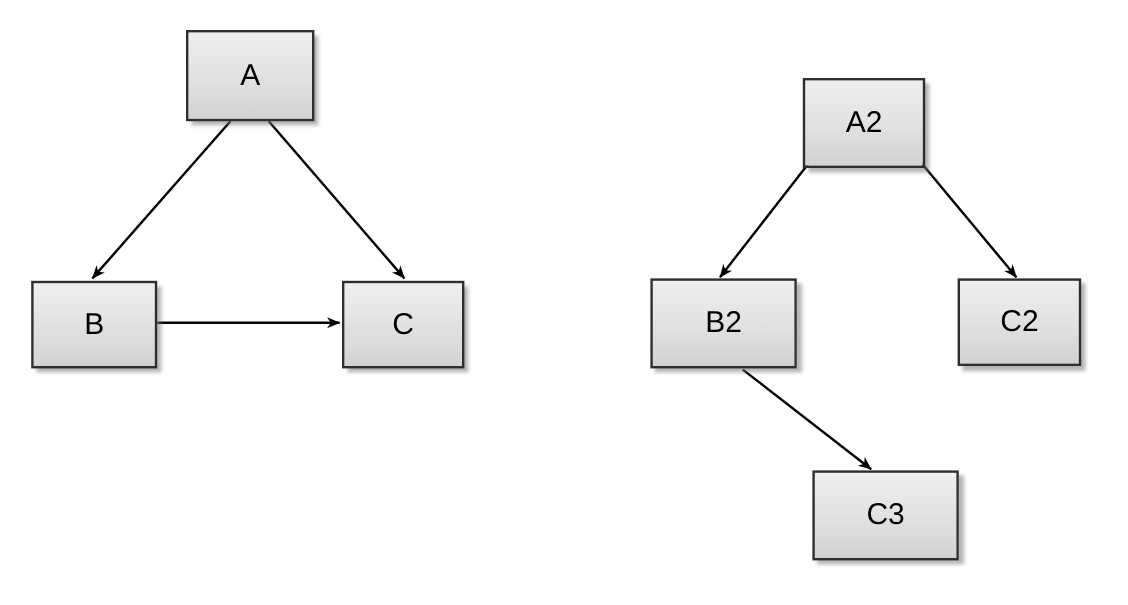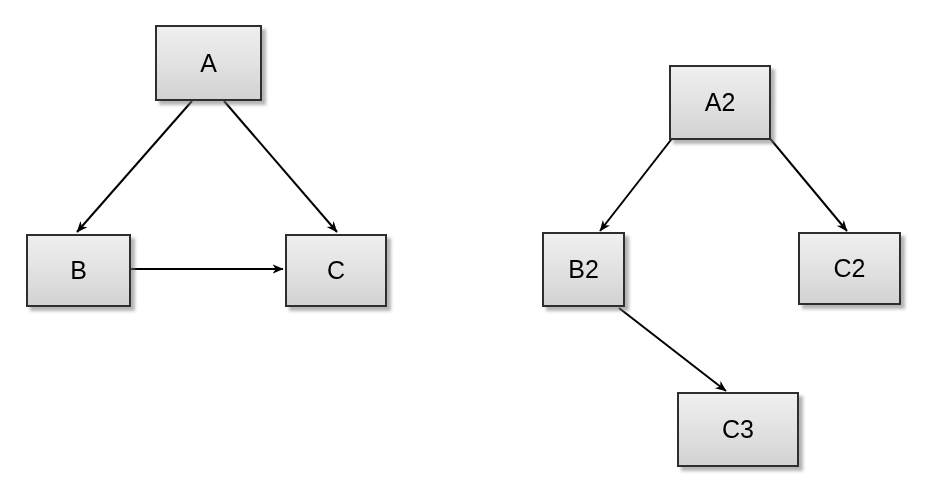--- a/index.html
+++ b/index.html
@@ -77,21 +77,21 @@
           <span class="node-label">B</span>
         </div>
         <div class="node" style="left: 285px; top: 234px; width: 102px; height: 73px;">
           <span class="node-label">C</span>
         </div>
       </div>
       <div style="position: absolute; left: 0px; top: 0px; width: 100%; height: 100%;">
         <div class="node" style="left: 669px; top: 25px; width: 102px; height: 75px; margin-top: 40px;">
           <span class="node-label">A2</span>
         </div>
-        <div class="node" style="left: 542px; top: 232px; width: 83px; height: 75px;">
+        <div class="node" style="left: 542px; top: 232px; width: 122px; height: 75px;">
           <span class="node-label">B2</span>
         </div>
         <div class="node" style="left: 798px; top: 232px; width: 103px; height: 73px; justify-content: center;">
           <span class="node-label">C2</span>
         </div>
         <div class="node" style="left: 677px; top: 392px; width: 122px; height: 75px;">
           <span class="node-label">C3</span>
         </div>
       </div>
     </div>

